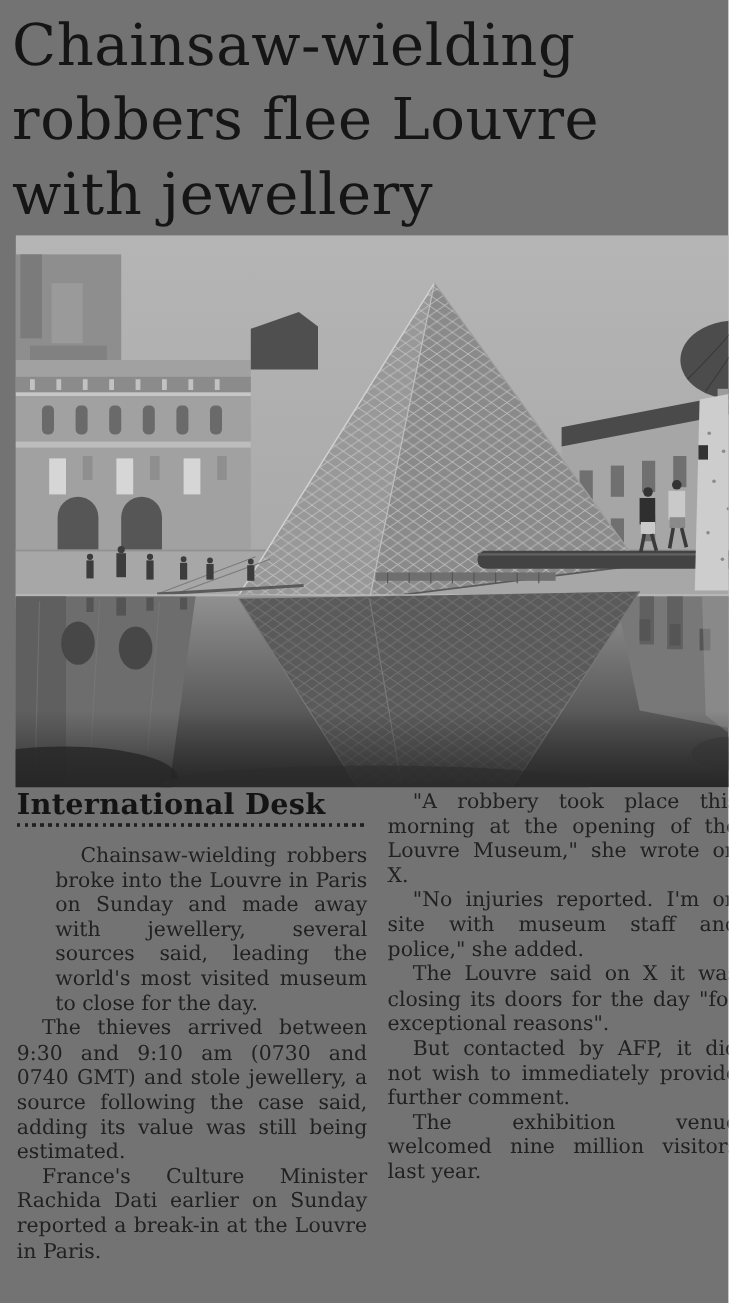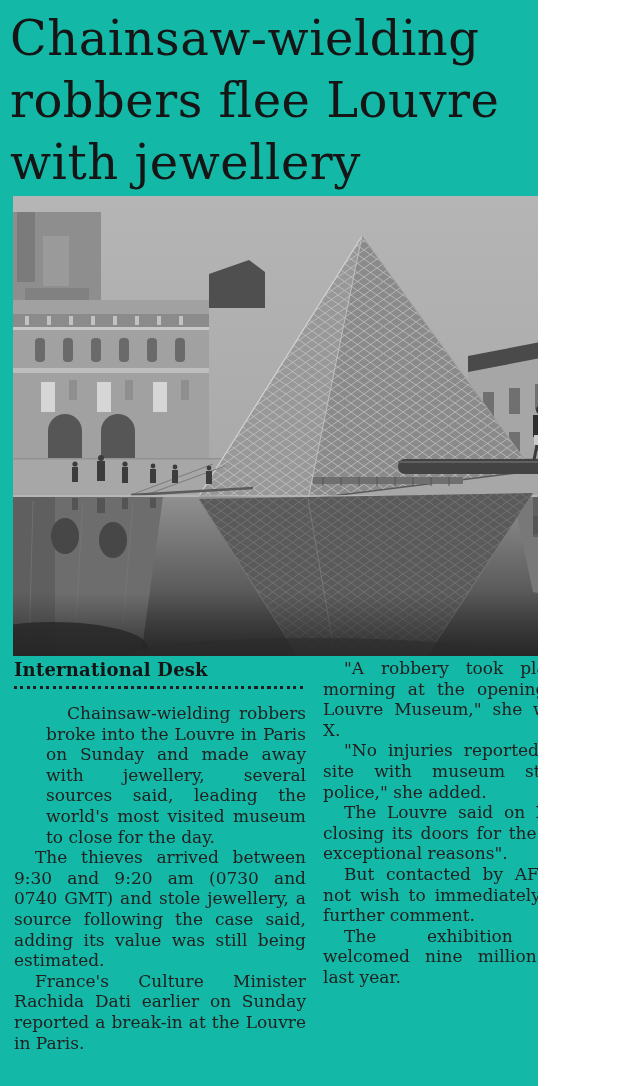--- a/index.html
+++ b/index.html
@@ -1,24 +1,24 @@
 <!DOCTYPE html>
 <html><head>
 <meta charset="utf-8">
 <style>
   html,body{margin:0;padding:0;background:#ffffff;}
-  .page{position:relative;width:538px;height:1086px;background:#14b8a6;overflow:hidden;
+  .page{position:relative;width:607px;height:1086px;background:#737373;overflow:hidden;
         font-family:"DejaVu Serif", serif;color:#1b1b1b;}
   .headline{position:absolute;left:10px;top:7px;width:560px;margin:0;
             font-size:48px;line-height:62px;font-weight:400;letter-spacing:.5px;color:#151515;}
   .photo{position:absolute;left:13px;top:196px;width:601px;height:460px;margin:0;}
   .photo svg{display:block;}
   .columns{position:absolute;left:14px;top:658px;width:602px;display:flex;gap:17px;}
   .col{width:292px;}
-  .kicker{font-weight:bold;font-size:18px;line-height:23px;margin:0;letter-spacing:.2px;color:#141414;}
+  .kicker{font-weight:bold;font-size:24px;line-height:23px;margin:0;letter-spacing:.2px;color:#141414;}
   .dotted-rule{height:3px;margin-top:5px;
     background:repeating-linear-gradient(90deg,#1f1f1f 0 3px,transparent 3px 6.5px);}
   .col p{margin:0;font-size:17px;line-height:20.6px;text-align:justify;text-indent:21px;color:#212121;}
   .col-left p:first-of-type{margin-top:14px;margin-left:32px;}
 </style>
 </head>
 <body>
 
 <div class="page">
 
@@ -198,21 +198,21 @@
       <ellipse cx="40" cy="452" rx="95" ry="26" fill="#262626" opacity="0.8"></ellipse>
       <ellipse cx="300" cy="458" rx="180" ry="16" fill="#2b2b2b" opacity="0.6"></ellipse>
     </svg>
   </figure>
 
   <div class="columns">
     <div class="col col-left">
       <h2 class="kicker">International Desk</h2>
       <div class="dotted-rule"></div>
       <p>Chainsaw-wielding robbers broke into the Louvre in Paris on Sunday and made away with jewellery, several sources said, leading the world's most visited museum to close for the day.</p>
-      <p>The thieves arrived between 9:30 and 9:20 am (0730 and 0740 GMT) and stole jewellery, a source following the case said, adding its value was still being estimated.</p>
+      <p>The thieves arrived between 9:30 and 9:10 am (0730 and 0740 GMT) and stole jewellery, a source following the case said, adding its value was still being estimated.</p>
       <p>France's Culture Minister Rachida Dati earlier on Sunday reported a break-in at the Louvre in Paris.</p>
     </div>
     <div class="col col-right">
       <p>"A robbery took place this morning at the opening of the Louvre Museum," she wrote on X.</p>
       <p>"No injuries reported. I'm on site with museum staff and police," she added.</p>
       <p>The Louvre said on X it was closing its doors for the day "for exceptional reasons".</p>
       <p>But contacted by AFP, it did not wish to immediately provide further comment.</p>
       <p>The exhibition venue welcomed nine million visitors last year.</p>
     </div>
   </div>

